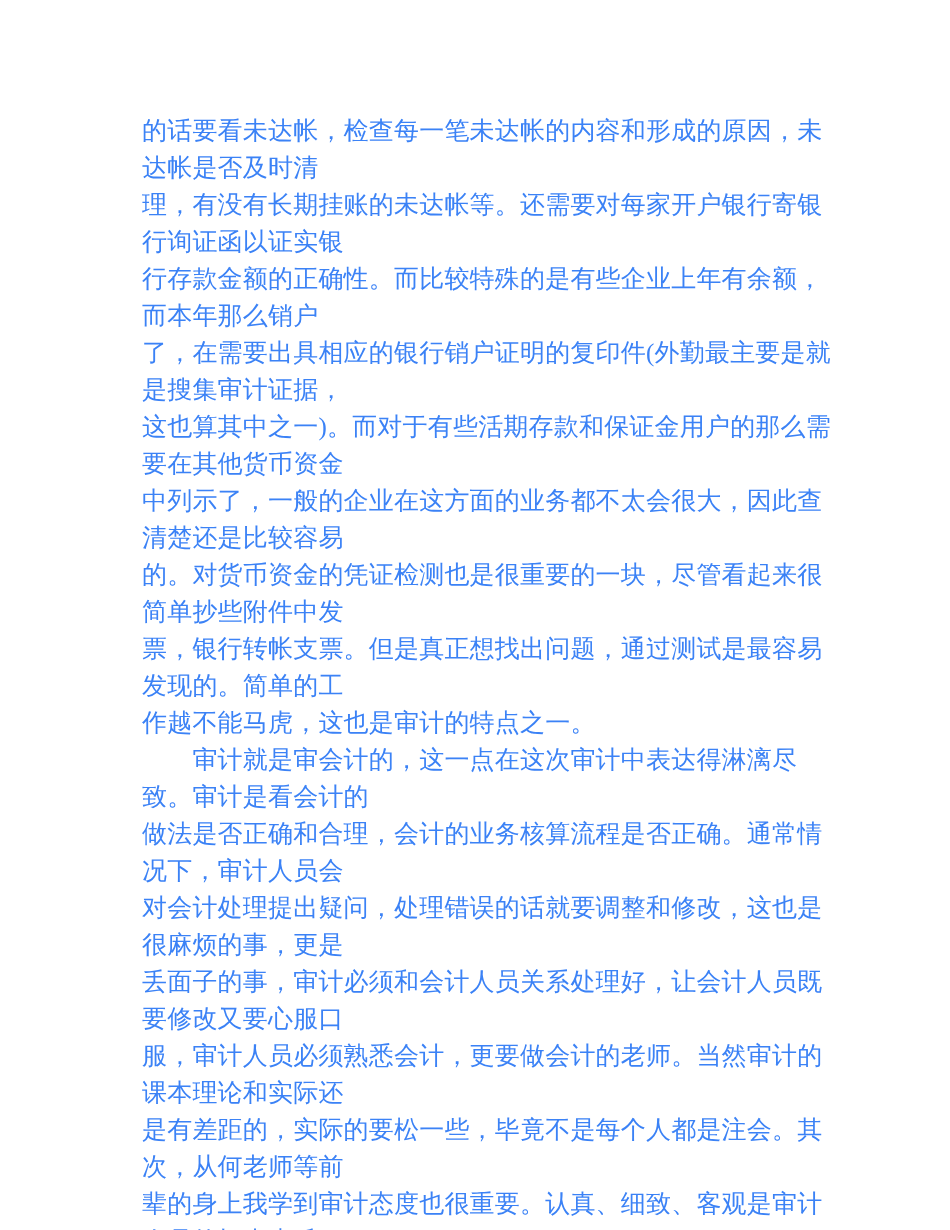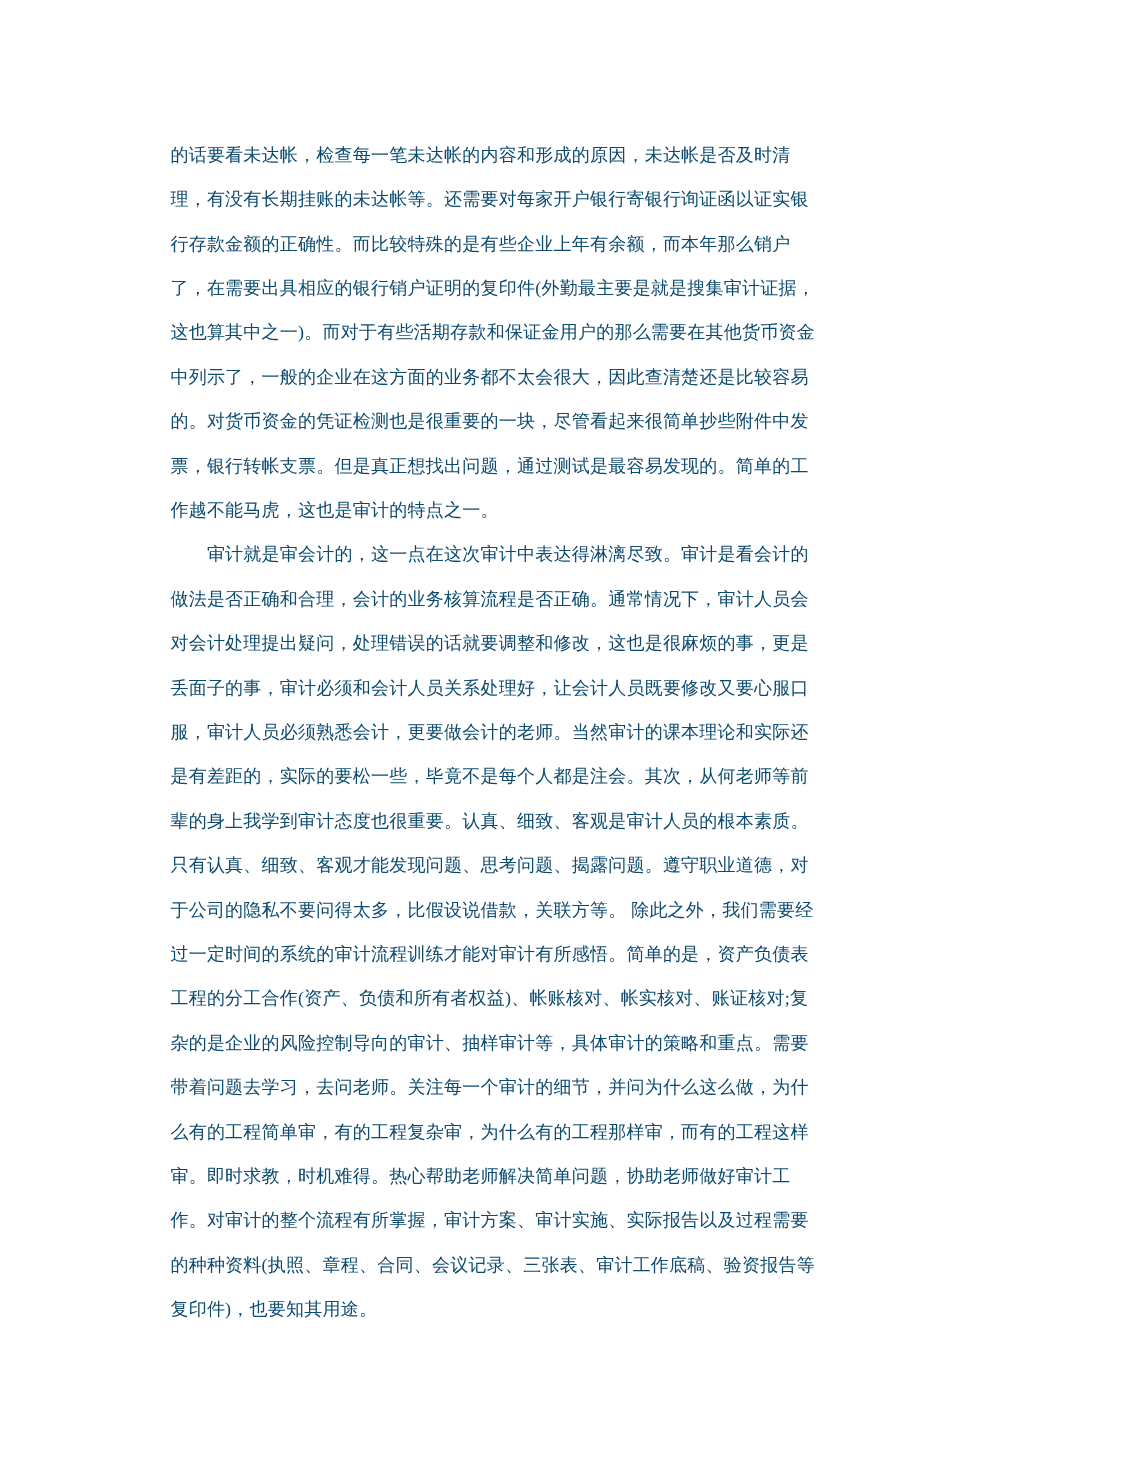--- a/index.html
+++ b/index.html
@@ -17,23 +17,23 @@
   .content {
     position: absolute;
     left: 142px;
     top: 112px;
     width: 700px;
   }
   .para {
     margin: 0;
     padding: 0;
     font-family: "Liberation Serif", "DejaVu Serif", serif;
-    font-size: 15px;
+    font-size: 25px;
     line-height: 37px;
-    color: #0c4a6e;
+    color: #3b82f6;
     white-space: pre-line;
     text-align: left;
     letter-spacing: 0.2px;
   }
 </style>
 </head>
 <body>
 
 <div class="page">
   <div class="content">

